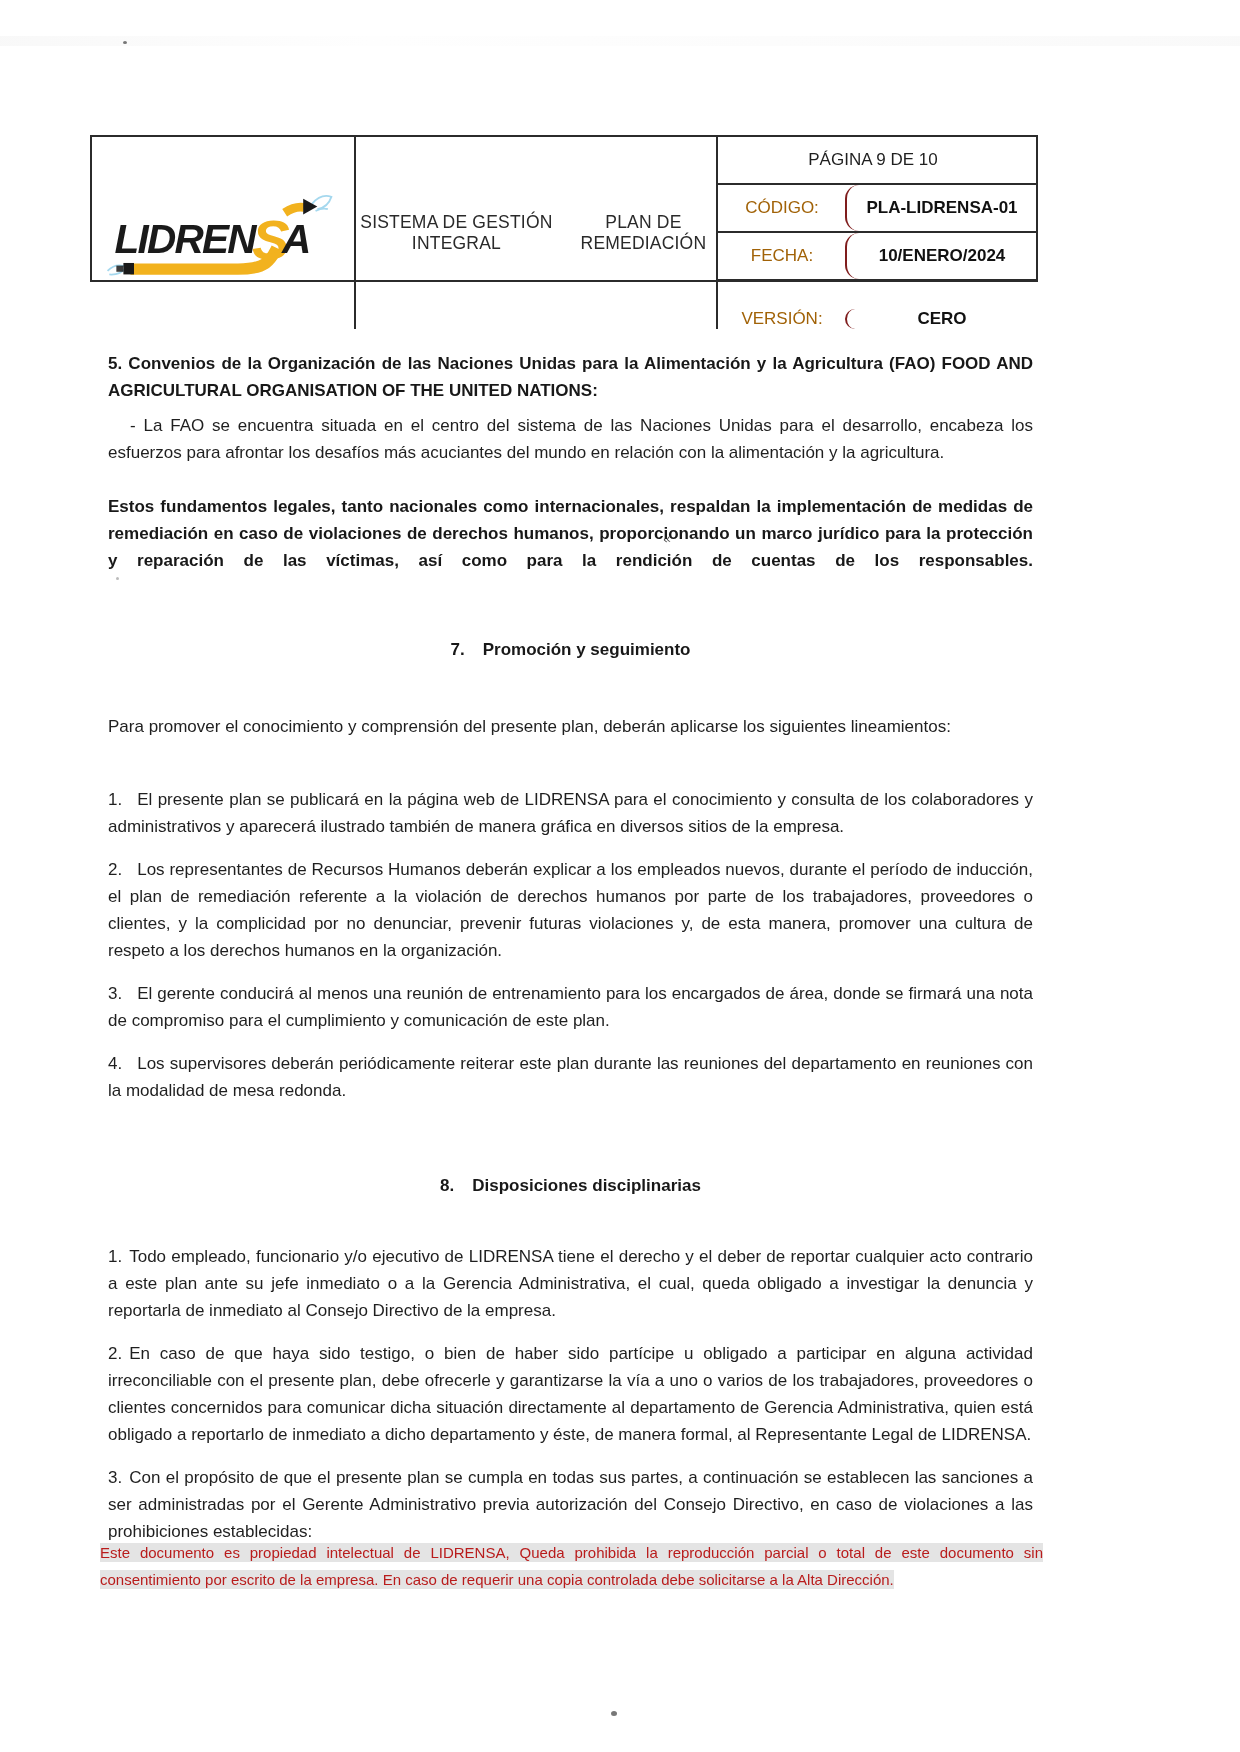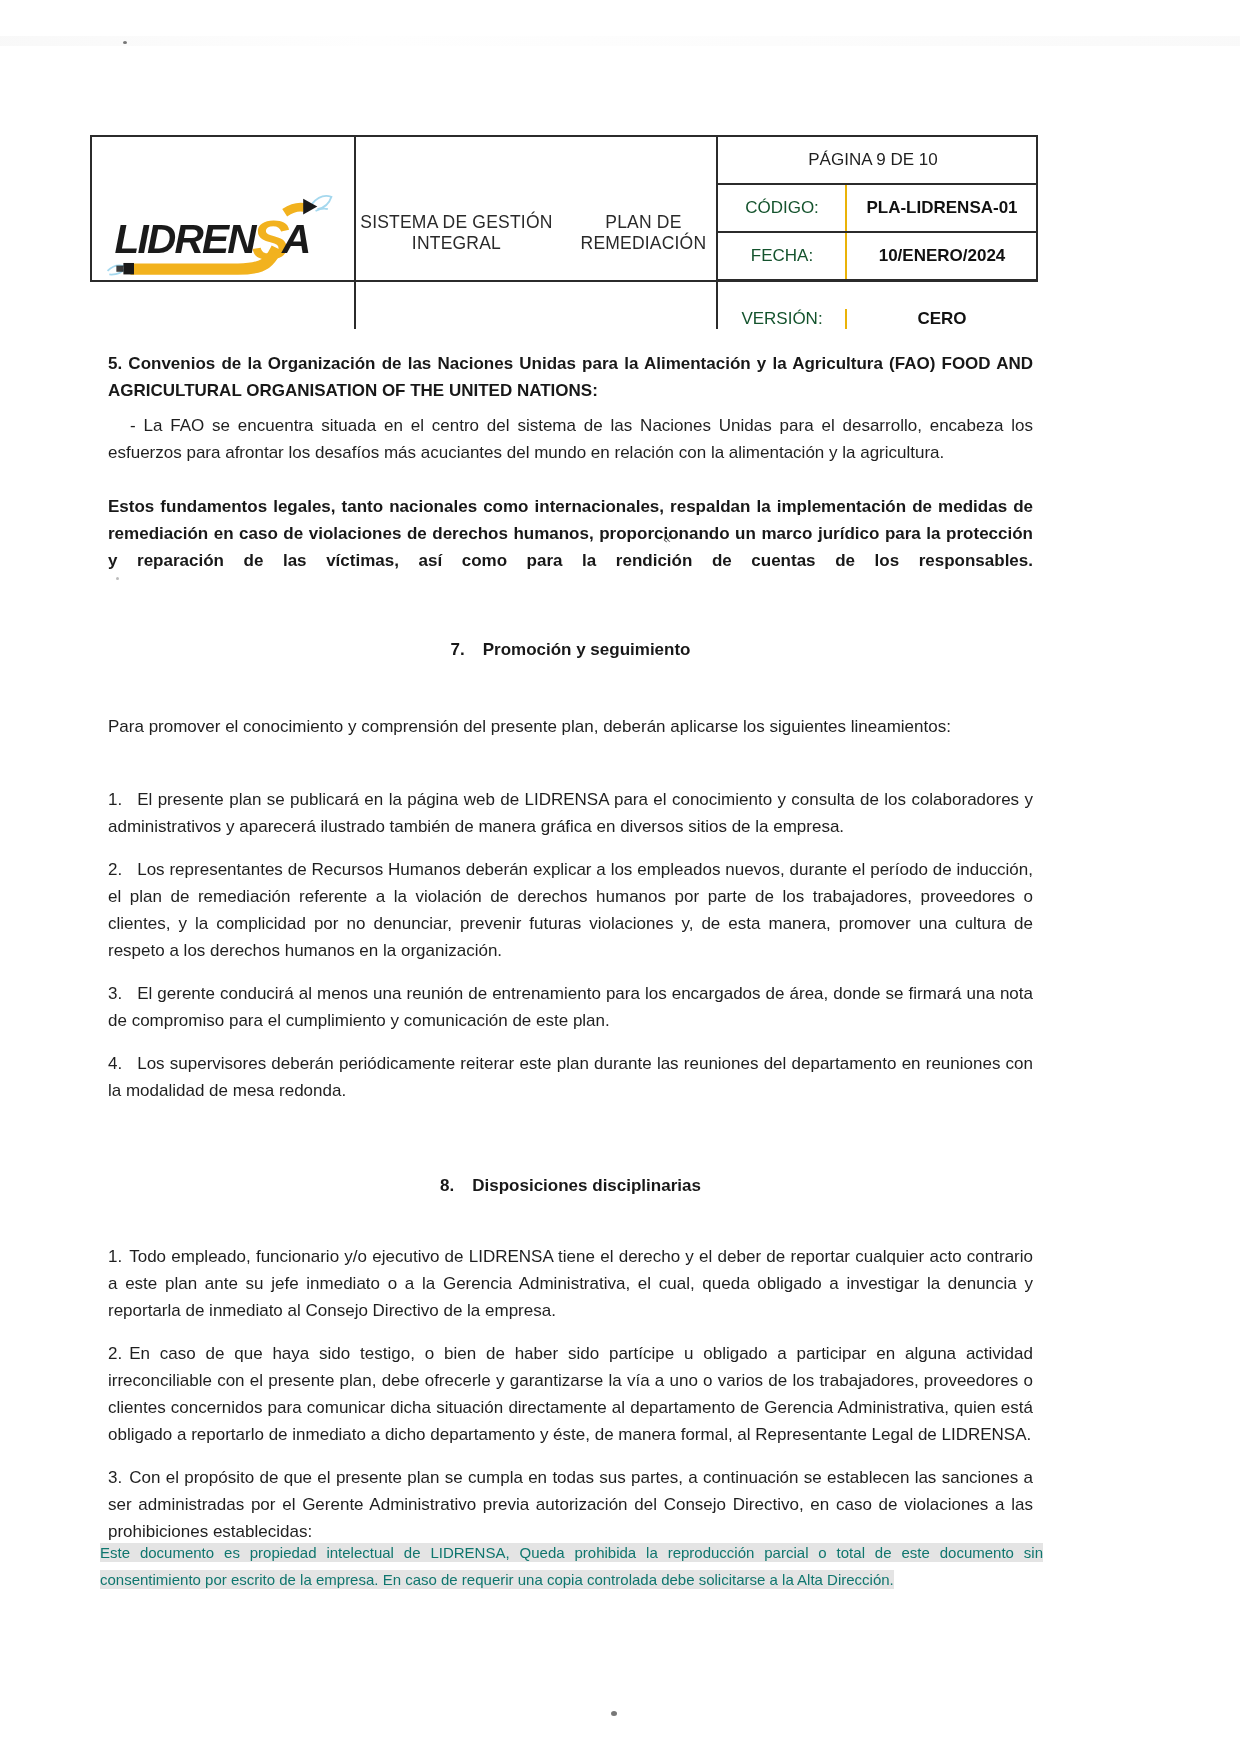--- a/index.html
+++ b/index.html
@@ -38,25 +38,25 @@
     text-align:center;
   }
   .meta{display:grid;grid-template-rows:1fr 1fr 1fr 1fr;}
   .meta-row{
     display:grid;grid-template-columns:128px 1fr;
     border-bottom:2px solid #2b2b2b;
     align-items:center;font-size:17px;
   }
   .meta-row:last-child{border-bottom:none;margin-top:28px;}
   .meta-row.page-row{display:flex;justify-content:center;align-items:center;padding-right:8px;}
-  .meta-label{justify-self:center;color:#14532d;}
+  .meta-label{justify-self:center;color:#a16207;}
   .meta-value{
     justify-self:center;font-weight:700;color:#111;
-    border-left:2px solid #eab308;width:100%;text-align:center;
-    align-self:stretch;display:flex;align-items:center;justify-content:center;
+    border-left:2px solid #7f1d1d;width:100%;text-align:center;
+    align-self:stretch;display:flex;align-items:center;justify-content:center;border-radius:14px;
   }
 
   
   .logo-svg{display:block;}
 
   
   .body-col{
     position:absolute;left:100px;top:342px;width:941px;
     font-size:17px;line-height:27px;
   }
@@ -74,21 +74,21 @@
   .s8-heading{margin-top:68px;}
   .s8-first{margin-top:44px;}
   .artifact-mark{
     position:absolute;left:563px;top:183px;
     font-size:13px;color:#2a2a2a;transform:rotate(-8deg);opacity:.85;
   }
 
   
   .footer{
     position:absolute;left:100px;top:1540px;width:943px;
-    font-size:15px;line-height:26.5px;text-align:justify;color:#0f766e;
+    font-size:15px;line-height:26.5px;text-align:justify;color:#b91c1c;
   }
   .footer .hl{
     background:#e4e4e4;
     padding:1px 0;
     box-decoration-break:clone;
     -webkit-box-decoration-break:clone;
   }
 </style>
 </head>
 <body>

